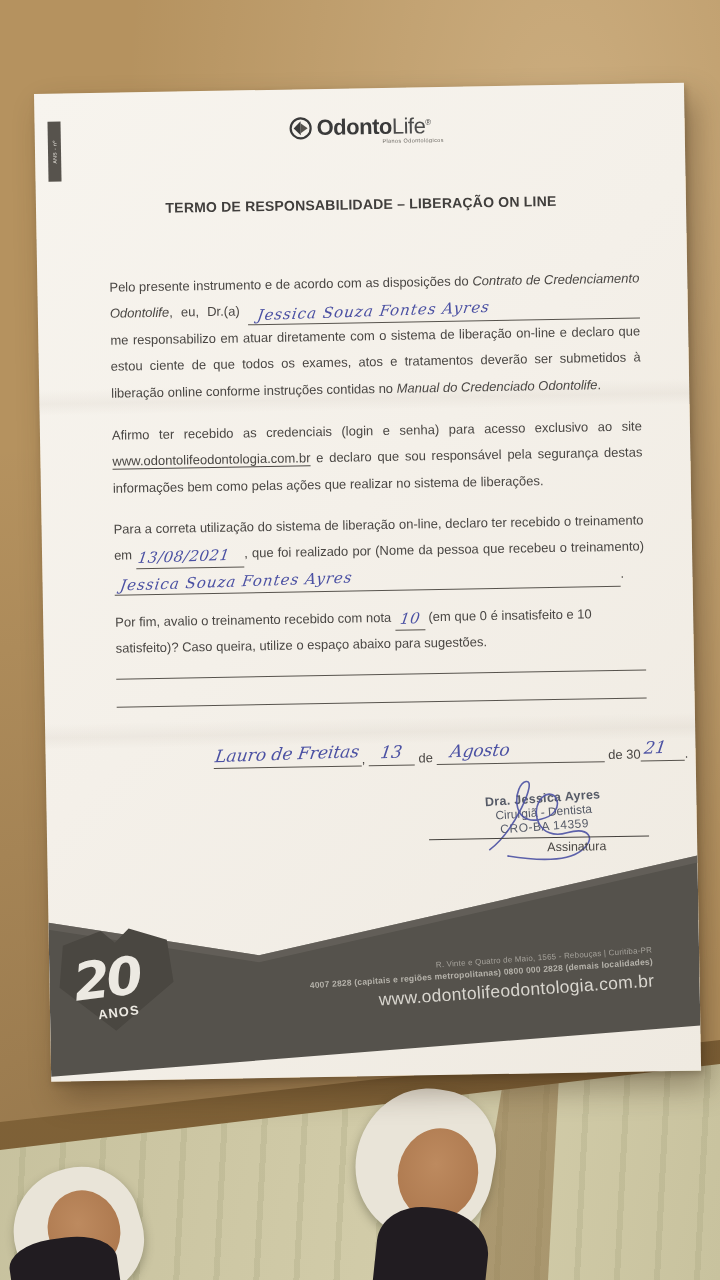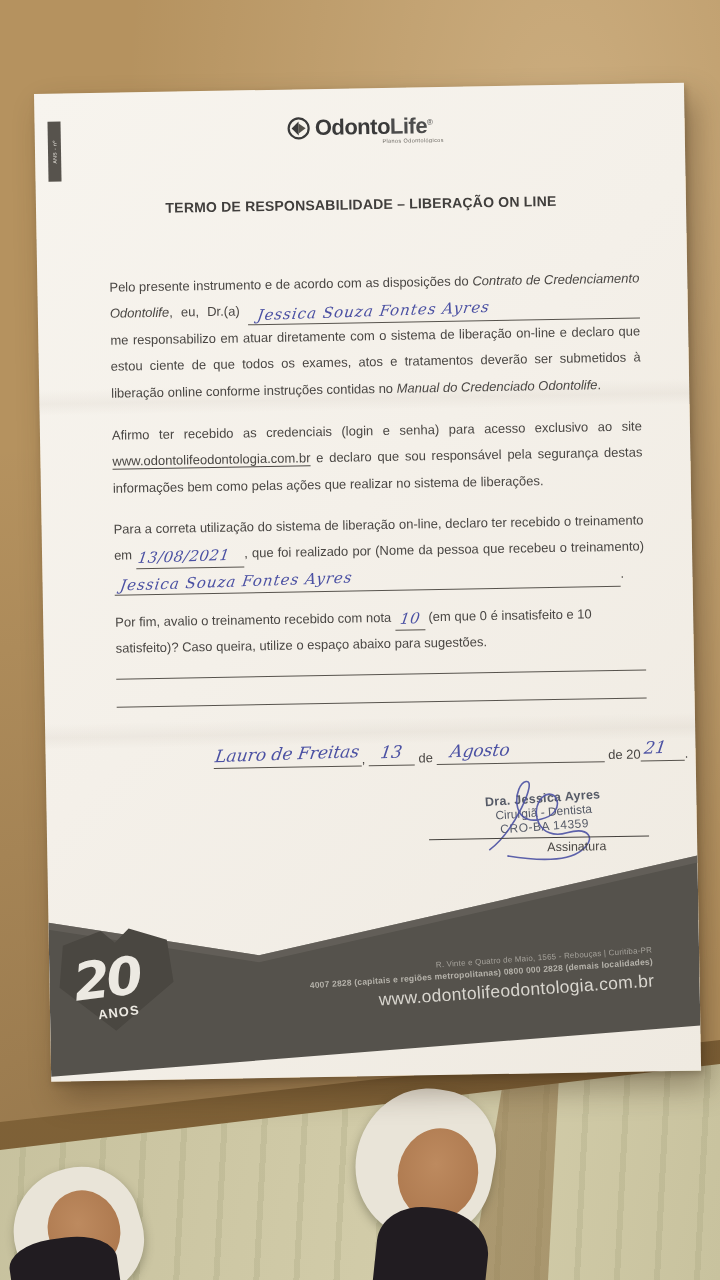--- a/index.html
+++ b/index.html
@@ -70,21 +70,21 @@
     background:#57534d; color:#e8e5de; overflow:hidden;
     font-size:5px; letter-spacing:.5px; writing-mode:vertical-rl; transform:rotate(180deg);
     display:flex; align-items:center; justify-content:center;
   }
 
   
   .logo { position:absolute; left:50%; top:26px; transform:translateX(-50%); width:180px; }
   .logo-row { display:flex; align-items:center; justify-content:center; }
   .logo-text { font-size:22px; color:#3a3a3a; letter-spacing:-0.5px; white-space:nowrap; }
   .logo-text .b1 { font-weight:bold; }
-  .logo-text .b2 { font-weight:bold; color:#4c4c4c; }
+  .logo-text .b2 { font-weight:normal; color:#4c4c4c; }
   .logo-text sup { font-size:8px; }
   .logo-tag { text-align:right; font-size:5.5px; color:#6d6a64; margin-top:-2px; padding-right:6px; letter-spacing:.4px; }
 
   .doc-title { position:absolute; left:0; top:108px; width:100%; text-align:center;
     font-size:14px; font-weight:bold; color:#403e3c; letter-spacing:.2px; }
 
   .para { position:absolute; left:72px; width:530px; font-size:13px; line-height:26.4px;
     color:#4a4744; text-align:justify; }
   .para i { font-style:italic; }
   .p1 { top:182px; }
@@ -185,21 +185,21 @@
 
   <p class="para p2"><span>Afirmo ter recebido as credenciais (login e senha) para acesso exclusivo ao site </span><span class="site-link">www.odontolifeodontologia.com.br</span><span> e declaro que sou responsável pela segurança destas informações bem como pelas ações que realizar no sistema de liberações.</span></p>
 
   <p class="para p3"><span>Para a correta utilização do sistema de liberação on-line, declaro ter recebido o treinamento em </span><span class="hw-slot slot-date"><span class="hw small">13/08/2021</span></span><span>, que foi realizado por (Nome da pessoa que recebeu o treinamento) </span><span class="hw-slot slot-name2"><span class="hw name">Jessica Souza Fontes Ayres</span></span><span>.</span></p>
 
   <p class="para p4"><span>Por fim, avalio o treinamento recebido com nota </span><span class="hw-slot slot-score"><span class="hw small">10</span></span><span> (em que 0 é insatisfeito e 10 satisfeito)? Caso queira, utilize o espaço abaixo para sugestões.</span></p>
 
   <div class="sugg-line sg1"></div>
   <div class="sugg-line sg2"></div>
 
-  <div class="date-line"><span class="hw-slot slot-city"><span class="hw big">Lauro de Freitas</span></span><span>,</span> <span class="hw-slot slot-day"><span class="hw big">13</span></span> <span>de</span> <span class="hw-slot slot-month"><span class="hw big">Agosto</span></span> <span>de 20</span><span class="hw-slot slot-year"><span class="hw big">21</span></span><span>.</span></div>
+  <div class="date-line"><span class="hw-slot slot-city"><span class="hw big">Lauro de Freitas</span></span><span>,</span> <span class="hw-slot slot-day"><span class="hw big">13</span></span> <span>de</span> <span class="hw-slot slot-month"><span class="hw big">Agosto</span></span> <span>de 30</span><span class="hw-slot slot-year"><span class="hw big">21</span></span><span>.</span></div>
 
   <div class="sig-block">
     <div class="stamp">
       <div class="s1">Dra. Jessica Ayres</div>
       <div class="s2">Cirurgiã - Dentista</div>
       <div class="s3">CRO-BA 14359</div>
     </div>
     <svg class="scribble" width="150" height="95" viewBox="0 0 150 95">
       <path d="M20 78 C 45 60, 70 8, 58 10 C 46 12, 40 55, 72 48 C 100 42, 88 14, 74 26 C 60 40, 70 70, 98 62 C 120 56, 128 68, 112 80 C 96 92, 60 88, 38 84" fill="none" stroke="#4b51a3" stroke-width="1.6" opacity=".9"></path>
     </svg>

